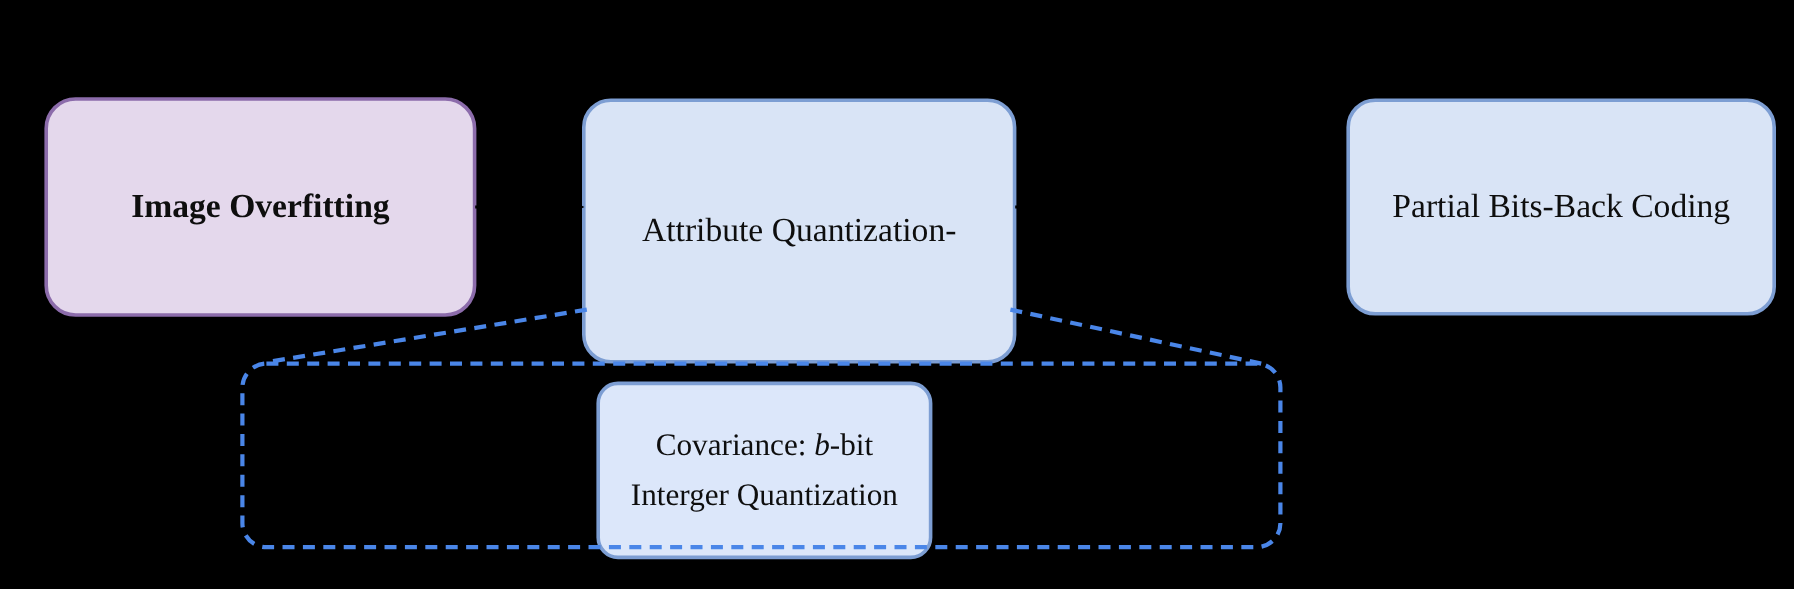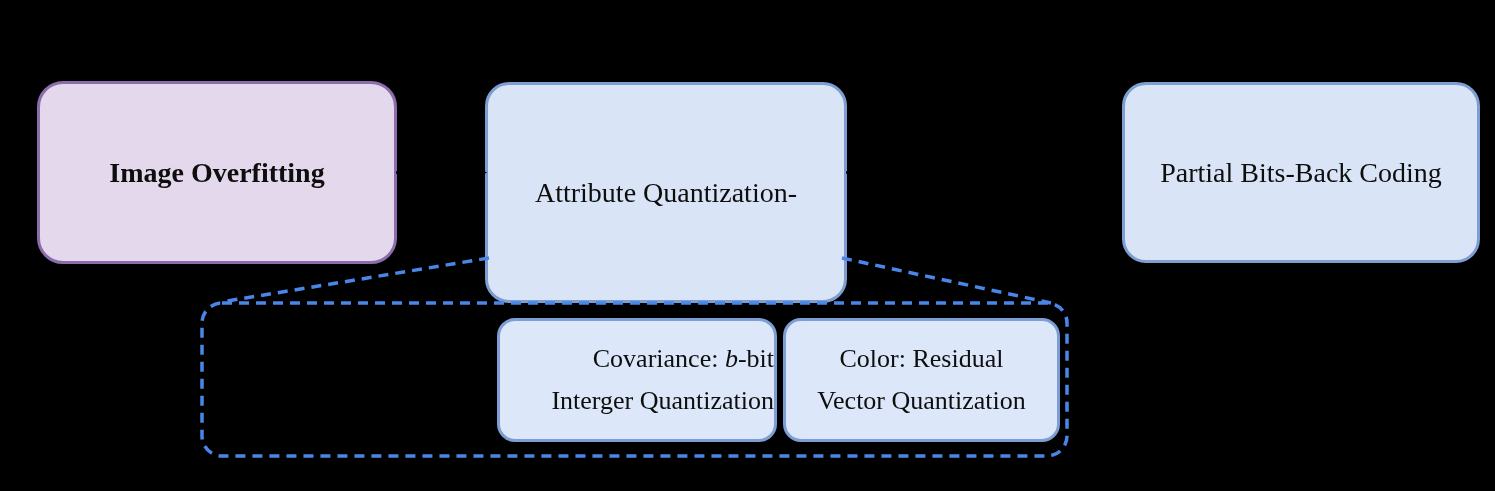--- a/index.html
+++ b/index.html
@@ -43,21 +43,21 @@
     background:var(--subbox_fill);
     border:3px solid var(--blue_box_border);
     border-radius:18px;
   }
   .big-label{font-size:28px;line-height:45px;}
   .sub-label{font-size:26px;line-height:42px;}
   #node-image-overfitting{left:37px;top:81px;width:360px;height:183px;font-weight:bold;}
   #node-aqft{left:485px;top:82px;width:362px;height:221px;}
   #node-pbbc{left:1122px;top:82px;width:358px;height:181px;}
   #node-position{left:213px;top:318px;width:278px;height:124px;}
-  #node-covariance{left:497px;top:318px;width:280px;height:124px;align-items:flex-end;}
+  #node-covariance{left:497px;top:318px;width:280px;height:148px;}
   #node-color{left:783px;top:318px;width:277px;height:124px;}
   .overlay{
     position:absolute;left:0;top:0;width:1495px;height:491px;
     z-index:2;pointer-events:none;
   }
   .dash-stroke{fill:none;stroke:var(--dash_blue);stroke-width:3.5;stroke-dasharray:10 7;}
   .arrow-stroke{stroke:var(--arrow_black);stroke-width:2.5;}
   .arrow-fill{fill:var(--arrow_black);}
   i{font-style:italic;}
 </style>
@@ -77,24 +77,20 @@
   <div class="node blue" id="node-pbbc">
     <div class="big-label">Partial Bits-Back Coding</div>
   </div>
 
 
   <div class="node subblue" id="node-covariance">
     <div class="sub-label"><span>Covariance: </span><i>b</i><span>-bit</span></div>
     <div class="sub-label">Interger Quantization</div>
   </div>
 
-  <div class="node subblue" id="node-color">
-    <div class="sub-label">Color: Residual</div>
-    <div class="sub-label">Vector Quantization</div>
-  </div>
 
   <svg class="overlay" viewBox="0 0 1495 491">
 
     <rect x="202" y="303" width="865" height="153" rx="20" class="dash-stroke"></rect>
 
     <line x1="489" y1="258" x2="221" y2="302" class="dash-stroke"></line>
     <line x1="842" y1="258" x2="1051" y2="303" class="dash-stroke"></line>
 
     <g>
       <line x1="396" y1="172.5" x2="475" y2="172.5" class="arrow-stroke"></line>

